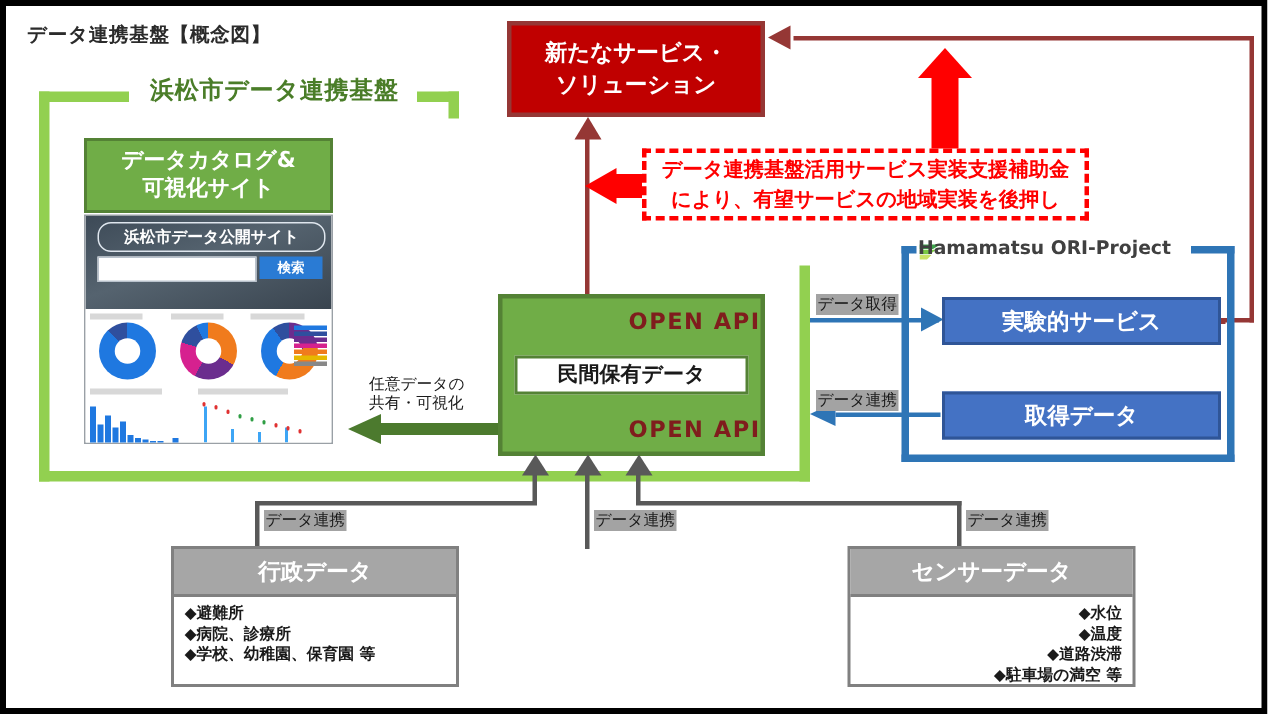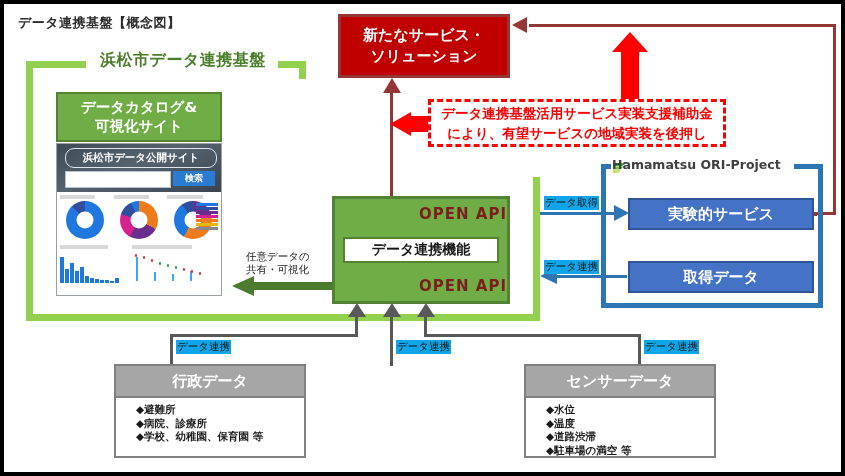--- a/index.html
+++ b/index.html
@@ -25,21 +25,21 @@
   #openapi-box{left:328px;top:192px;width:178px;height:108px;background:#70AD47;
     border:3px solid #548235;}
   .oa-label{color:#7f1d1d;font-weight:bold;font-size:15px;letter-spacing:1px;
     text-align:right;width:100%;}
   #renkei-chip{margin:4px 8px;background:#ffffff;border:2px solid #548235;
     color:#1a1a1a;font-weight:bold;font-size:14px;padding:2px 0;text-align:center;}
 
   
   #site-shot{left:52px;top:139px;width:166px;height:153px;background:#ffffff;
     border:1px solid #9aa0a6;overflow:hidden;}
-  #shot-header{height:48px;background:linear-gradient(160deg,#3d4a57 0%,#55636f 45%,#39444f 100%);
+  #shot-header{height:62px;background:linear-gradient(160deg,#3d4a57 0%,#55636f 45%,#39444f 100%);
     position:relative;}
   #shot-title{position:absolute;left:8px;top:4px;width:150px;height:18px;
     border:1.5px solid #dfe6ee;border-radius:9px;color:#ffffff;font-size:10.5px;
     font-weight:bold;display:flex;align-items:center;justify-content:center;}
   #shot-input{position:absolute;left:8px;top:27px;width:104px;height:15px;
     background:#ffffff;border:1px solid #b9c2cc;}
   #shot-btn{position:absolute;left:116px;top:27px;width:42px;height:15px;
     background:#2a7bd4;color:#fff;font-size:9px;font-weight:bold;
     display:flex;align-items:center;justify-content:center;}
   #shot-body{background:#fff;padding:3px;}
@@ -75,28 +75,28 @@
   #exp-service{left:624px;top:194px;width:186px;height:32px;background:#4472C4;
     border:2px solid #2F5597;color:#ffffff;font-weight:bold;font-size:15px;}
   #got-data{left:624px;top:257px;width:186px;height:32px;background:#4472C4;
     border:2px solid #2F5597;color:#ffffff;font-weight:bold;font-size:15px;}
 
   
   .src{width:192px;height:94px;background:#ffffff;border:2px solid #808080;}
   .src-head{height:30px;background:#A6A6A6;border-bottom:2px solid #808080;
     color:#ffffff;font-weight:bold;font-size:15px;display:flex;
     align-items:center;justify-content:center;}
-  .src-body{padding:5px 20px;font-size:10.5px;line-height:13.5px;color:#1a1a1a;
+  .src-body{padding:5px 7px;font-size:10.5px;line-height:13.5px;color:#1a1a1a;
     font-weight:bold;}
   #src-gyousei{left:110px;top:360px;}
   #src-minkan{left:325px;top:360px;}
-  #src-sensor{left:520px;top:360px;}
-
-  
-  .lbl{font-size:10.5px;color:#1a1a1a;white-space:nowrap;background:#0ea5e9;padding:0 1px;}
+  #src-sensor{left:561px;top:360px;text-align:right;}
+
+  
+  .lbl{font-size:10.5px;color:#1a1a1a;white-space:nowrap;background:#a3a3a3;padding:0 1px;}
   .lbl2{font-size:10.5px;color:#1a1a1a;white-space:nowrap;line-height:13px;}
 
   
   .ln{position:absolute;}
 </style>
 </head>
 <body>
 
 <div id="canvas">
 
@@ -224,21 +224,21 @@
 
   <div class="ln" style="left:250px;top:278px;width:80px;height:8px;background:#4C7A2E;"></div>
   <div class="ln" style="left:228px;top:272px;width:0;height:0;border-top:10px solid transparent;border-bottom:10px solid transparent;border-right:22px solid #4C7A2E;"></div>
   <div class="abs lbl2" style="left:242px;top:246px;">
     <div>任意データの</div>
     <div>共有・可視化</div>
   </div>
 
   <div class="abs" id="openapi-box" style="display:flex;flex-direction:column;justify-content:space-between;padding:6px 0;">
     <div class="oa-label">OPEN API</div>
-    <div id="renkei-chip">データ連携機能</div>
+    <div id="renkei-chip">民間保有データ</div>
     <div class="oa-label">OPEN API</div>
   </div>
 
   <div class="ln" style="left:597px;top:160px;width:5px;height:144px;background:#2E75B6;"></div>
   <div class="ln" style="left:597px;top:299px;width:222px;height:5px;background:#2E75B6;"></div>
   <div class="ln" style="left:814px;top:160px;width:5px;height:144px;background:#2E75B6;"></div>
   <div class="ln" style="left:790px;top:160px;width:29px;height:5px;background:#2E75B6;"></div>
   <div class="ln" style="left:597px;top:160px;width:10px;height:5px;background:#2E75B6;"></div>
   <div class="abs" id="ori-logo">
     <svg width="15" height="12" viewBox="0 0 15 12">

